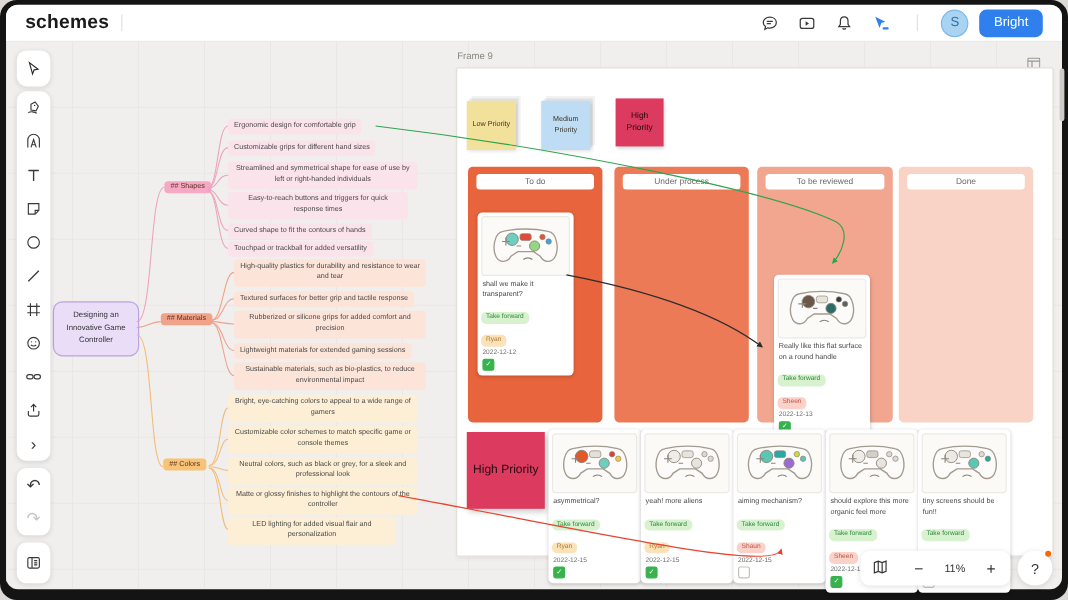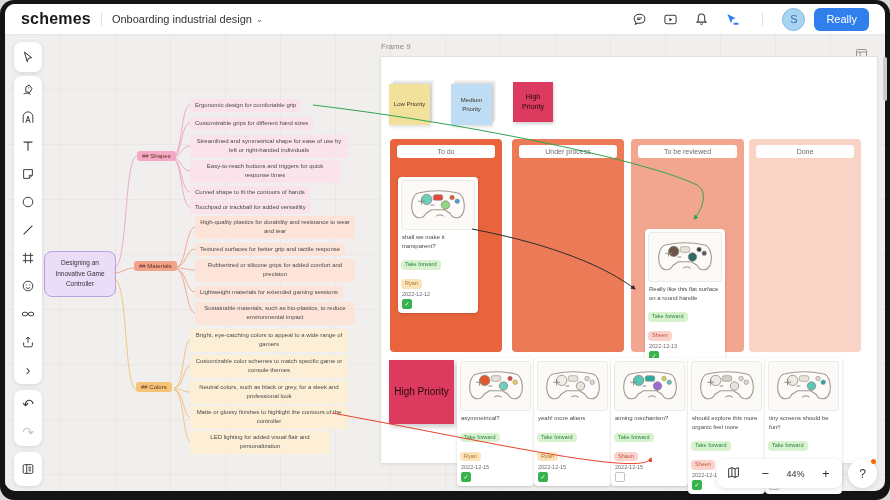--- a/index.html
+++ b/index.html
@@ -77,24 +77,20 @@
 </style>
 </head>
 <body>
 
 <div class="device">
   <div class="screen">
 
     <div class="header">
       <span class="logo">schemes</span>
       <span class="hdr-divider"></span>
-      <span class="board-title">
-        <span>Onboarding industrial design</span>
-        <span class="chev">⌄</span>
-      </span>
       <span class="hdr-right">
         <span class="hicon">
           <svg viewBox="0 0 16 16" fill="none" stroke="#3a3a3a" stroke-width="1.1">
               <path d="M8 2.5C4.7 2.5 2.2 4.5 2.2 7.1c0 1.5.8 2.8 2 3.7l-.6 2.4 2.6-1.3c.6.1 1.2.2 1.8.2 3.3 0 5.8-2.1 5.8-4.9S11.3 2.5 8 2.5z"></path>
               <path d="M5.3 6.3h5.4M5.3 8.1h3.6"></path>
             </svg>
         </span>
         <span class="hicon">
           <svg viewBox="0 0 16 16" fill="none" stroke="#3a3a3a" stroke-width="1.1">
               <rect x="2" y="3.5" width="12" height="9" rx="2"></rect>
@@ -108,21 +104,21 @@
             </svg>
         </span>
         <span class="hicon">
           <svg viewBox="0 0 16 16">
               <path d="M2.5 2l9 4.6-3.6 1.1L6.4 12z" fill="#2f80ed"></path>
               <rect x="9" y="11.5" width="5.5" height="2" rx="1" fill="#2f80ed"></rect>
             </svg>
         </span>
         <span class="hdr-divider"></span>
         <span class="avatar">S</span>
-        <button class="share-btn">Really</button>
+        <button class="share-btn">Bright</button>
       </span>
     </div>
 
     <div class="grid"></div>
   </div>
 
   <div class="stage">
 
     <div class="abs frame-label" style="left:381px;top:42px;">Frame 9</div>
     <div class="abs" style="left:856px;top:44px;">
@@ -416,20 +412,20 @@
       </div>
     </div>
 
     <div class="zoombar" style="left:717px;top:459px;width:125px;height:29px;">
       <span class="zi">
         <svg width="13" height="13" viewBox="0 0 16 16" fill="none" stroke="#333" stroke-width="1.2">
             <path d="M2 3.5l4-1.5 4 1.5 4-1.5v10.5l-4 1.5-4-1.5-4 1.5zM6 2v11M10 3.5v11"></path>
           </svg>
       </span>
       <span class="zi">−</span>
-      <span class="zoomlvl">44%</span>
+      <span class="zoomlvl">11%</span>
       <span class="zi">+</span>
     </div>
     <div class="helpbtn" style="left:848px;top:459px;width:29px;height:29px;">?</div>
 
     <div class="vscroll" style="left:883px;top:57px;width:4px;height:44px;"></div>
   </div>
 </div>
 
 </body></html>

